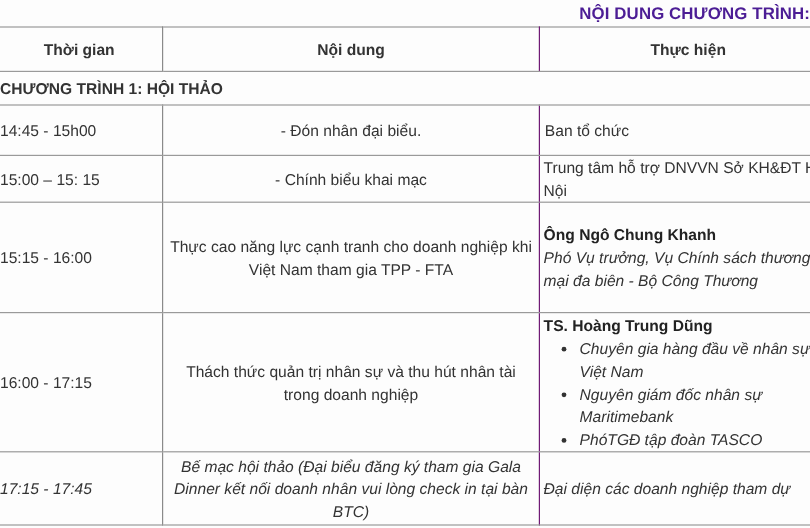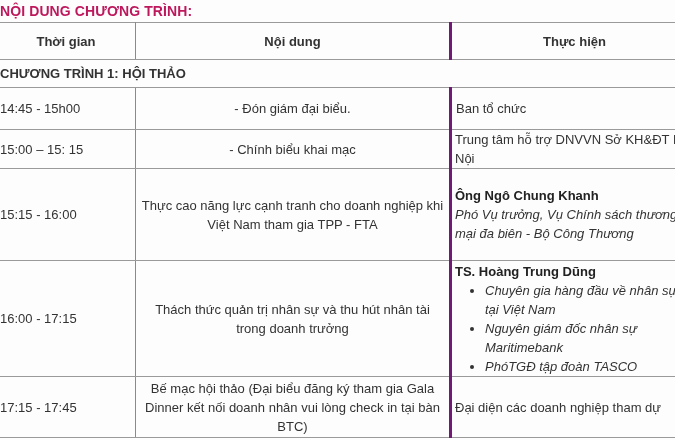--- a/index.html
+++ b/index.html
@@ -5,50 +5,50 @@
   html, body { margin: 0; padding: 0; }
   body {
     width: 675px; height: 440px; overflow: hidden;
     background: #fdfdfd;
     font-family: "Liberation Sans", sans-serif;
     color: #333;
     position: relative;
   }
   .title {
     position: absolute; left: 0; top: 0; width: 675px; height: 22px;
-    text-align: left; font-weight: bold; font-size: 14px; line-height: 22px;
-    color: #be185d; letter-spacing: 0.1px;
+    text-align: right; font-weight: bold; font-size: 14px; line-height: 22px;
+    color: #4c1d95; letter-spacing: 0.1px;
   }
   table {
     position: absolute; left: -3px; top: 22px;
     border-collapse: collapse;
     width: 700px;
     font-size: 13px;
     table-layout: fixed;
   }
   td, th {
     border-top: 1.5px solid #9a9a9a;
     border-bottom: 1.5px solid #9a9a9a;
     vertical-align: middle;
     padding: 0 3px;
     line-height: 19px;
   }
   td.c1, th.c1 { width: 132px; border-right: 1px solid #8a8a8a; }
-  td.c2, th.c2 { width: 307px; border-right: 3px solid #701a75; text-align: center; }
+  td.c2, th.c2 { width: 307px; border-right: 1px solid #701a75; text-align: center; }
   td.c3, th.c3 { }
   th { font-weight: bold; font-size: 13px; color: #333; height: 36px; text-align: center; }
   tr.section td {
     font-weight: bold; font-size: 13px; color: #333; height: 27px;
     border-right: none; padding-left: 3px;
   }
   tr.r1 td { height: 41px; }
   tr.r2 td { height: 38px; }
   tr.r3 td { height: 91px; }
   tr.r4 td { height: 115px; }
-  tr.r5 td { height: 60px; }
+  tr.r5 td { height: 60px; font-style: italic; }
   .bold { font-weight: bold; color: #222; }
   .ital { font-style: italic; }
   ul { margin: 0; padding-left: 30px; list-style: disc; }
   ul li { font-style: italic; line-height: 19px; }
   .pad1 { padding-left: 4px; }
 </style>
 </head>
 <body>
 
 <div class="title">NỘI DUNG CHƯƠNG TRÌNH:</div>
@@ -60,39 +60,39 @@
       <th class="c2">Nội dung</th>
       <th class="c3">Thực hiện</th>
     </tr>
   </thead>
   <tbody>
     <tr class="section">
       <td colspan="3">CHƯƠNG TRÌNH 1:  HỘI THẢO</td>
     </tr>
     <tr class="r1">
       <td class="c1">14:45 - 15h00</td>
-      <td class="c2">- Đón giám đại biểu.</td>
+      <td class="c2">- Đón nhân đại biểu.</td>
       <td class="c3 pad1">Ban tổ chức</td>
     </tr>
     <tr class="r2">
       <td class="c1">15:00 – 15: 15</td>
       <td class="c2">- Chính biểu khai mạc</td>
       <td class="c3">Trung tâm hỗ trợ DNVVN Sở KH&amp;ĐT Hà Nội</td>
     </tr>
     <tr class="r3">
       <td class="c1">15:15 - 16:00</td>
       <td class="c2">Thực cao năng lực cạnh tranh cho doanh nghiệp khi Việt Nam tham gia TPP - FTA</td>
       <td class="c3">
         <div class="bold">Ông Ngô Chung Khanh</div>
         <div class="ital">Phó Vụ trưởng, Vụ Chính sách thương mại đa biên - Bộ Công Thương</div>
       </td>
     </tr>
     <tr class="r4">
       <td class="c1">16:00 - 17:15</td>
-      <td class="c2">Thách thức quản trị nhân sự và thu hút  nhân tài trong doanh trưởng</td>
+      <td class="c2">Thách thức quản trị nhân sự và thu hút  nhân tài trong doanh nghiệp</td>
       <td class="c3">
         <div class="bold">TS. Hoàng Trung Dũng</div>
         <ul>
           <li>Chuyên gia hàng đầu về nhân sự tại Việt Nam</li>
           <li>Nguyên giám đốc nhân sự Maritimebank</li>
           <li>PhóTGĐ tập đoàn TASCO</li>
         </ul>
       </td>
     </tr>
     <tr class="r5">

